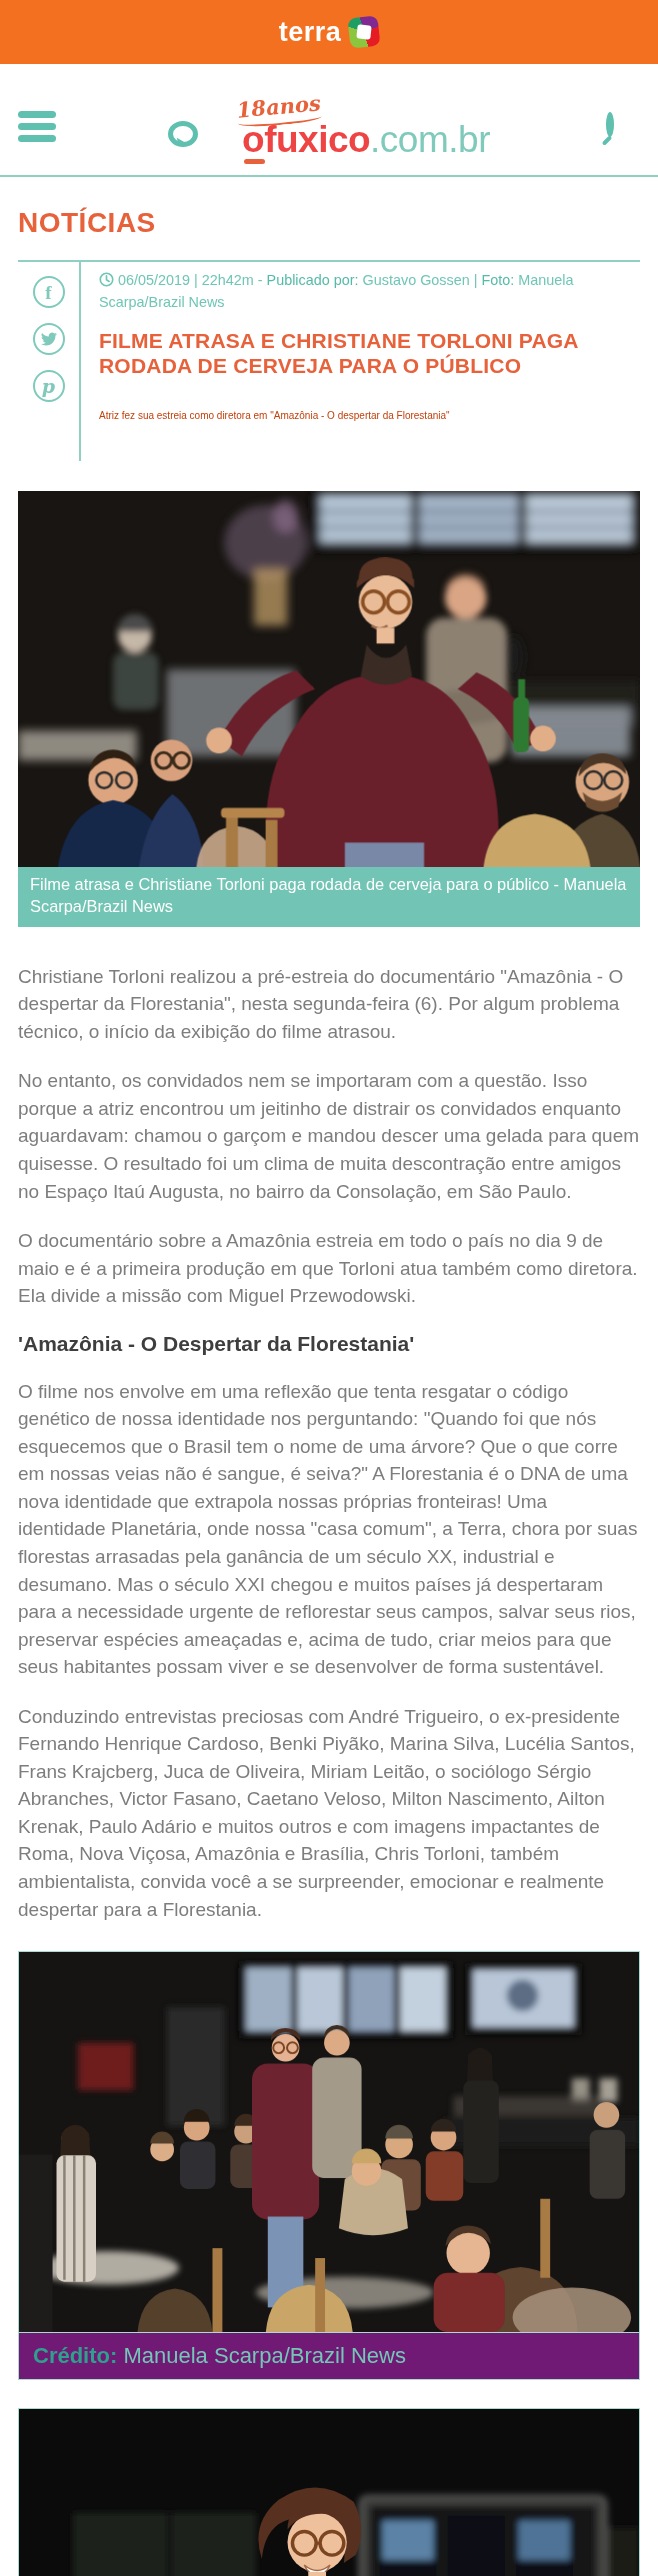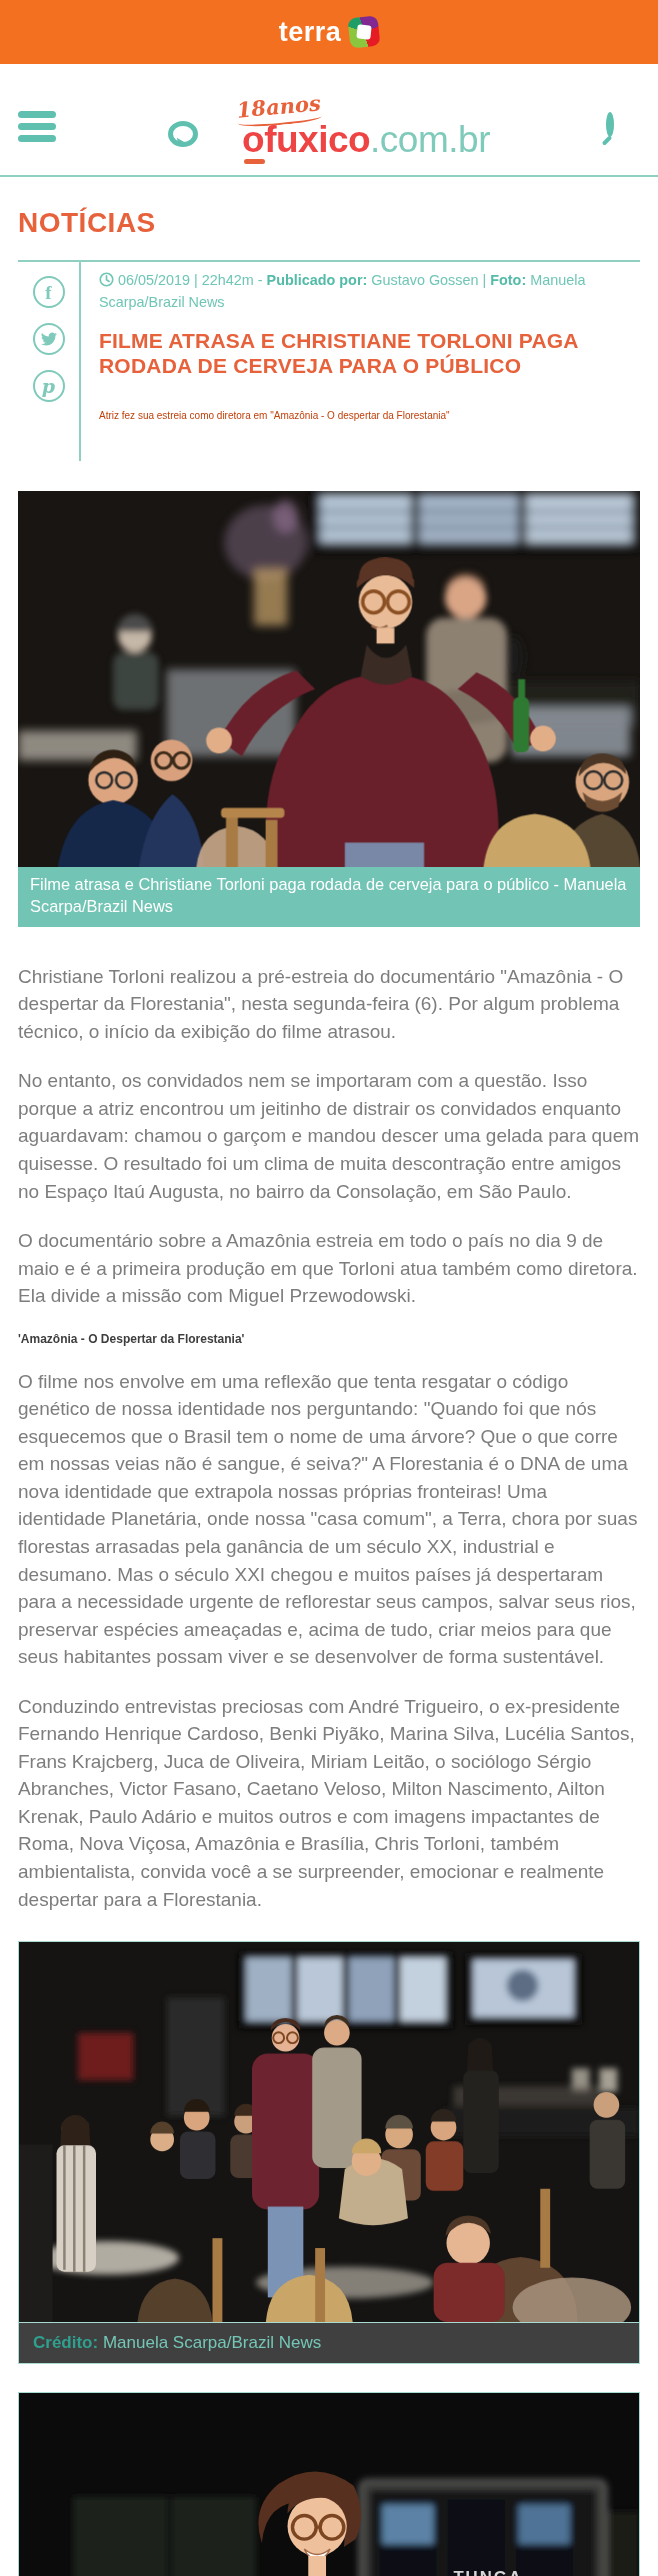--- a/index.html
+++ b/index.html
@@ -62,40 +62,40 @@
     display:flex; flex-direction:column; align-items:center; gap:15px; padding-top:14px; padding-bottom:14px;
   }
   .share-btn{
     width:32px; height:32px; border:2.5px solid #7fcabb; border-radius:50%;
     display:flex; align-items:center; justify-content:center; color:#7fcabb; cursor:pointer; background:#fff;
   }
   .fb-glyph{ font-family:"Liberation Serif","DejaVu Serif",serif; font-weight:700; font-size:19px; line-height:1;}
   .pin-glyph{ font-family:"DejaVu Serif","Liberation Serif",serif; font-style:italic; font-weight:700; font-size:19px; line-height:1;}
   .meta-col{ flex:1; padding:8px 6px 0 18px;}
   .meta-line{ color:#6fc6b6; font-size:14.4px; line-height:1.5;}
-  .meta-line .b{ font-weight:700; color:#54bba9;}
+  .meta-line .b{ font-weight:400; color:#54bba9;}
   .clock{ color:#6fc6b6; vertical-align:-2px; margin-right:4px;}
   .article-title{ margin-top:15px; color:#e7613b; font-size:21px; line-height:1.2; font-weight:700; letter-spacing:0.2px;}
   .article-subtitle{ margin-top:30px; color:#c2410c; font-size:10px; line-height:1.35;}
   
   .photo-fig{ margin:30px 18px 0;}
   .photo-fig svg, .photo-card svg{ display:block; width:100%;}
   .photo-caption{
     background:#72c4b4; color:#ffffff; font-size:16.4px; line-height:1.32;
     padding:7px 12px 9px;
   }
   .photo-card{ margin:0 18px; border:1px solid #a8dcd2;}
-  .photo-credit{ border-top:1px solid #a8dcd2; padding:10px 14px; font-size:17px; background:#404040;}
+  .photo-credit{ border-top:1px solid #a8dcd2; padding:10px 14px; font-size:22px; background:#701a75;}
   .photo-credit .lbl{ color:#2fa08e; font-weight:700;}
   .photo-credit .val{ color:#74c6b6;}
   .gap28{ height:28px;}
   
   .article-body{ padding:36px 18px 6px; }
   .article-body p{ color:#7d7d7d; font-size:19px; line-height:1.45; margin-bottom:22px;}
-  .article-body h2{ color:#3e3e3e; font-size:12px; font-weight:700; margin-bottom:22px;}
+  .article-body h2{ color:#3e3e3e; font-size:21px; font-weight:700; margin-bottom:22px;}
   .page-bottom{ height:22px;}
 </style>
 </head>
 <body>
 
 <header class="terra-bar">
   <span class="terra-word">terra</span>
   <span class="terra-logo"></span>
 </header>
 

